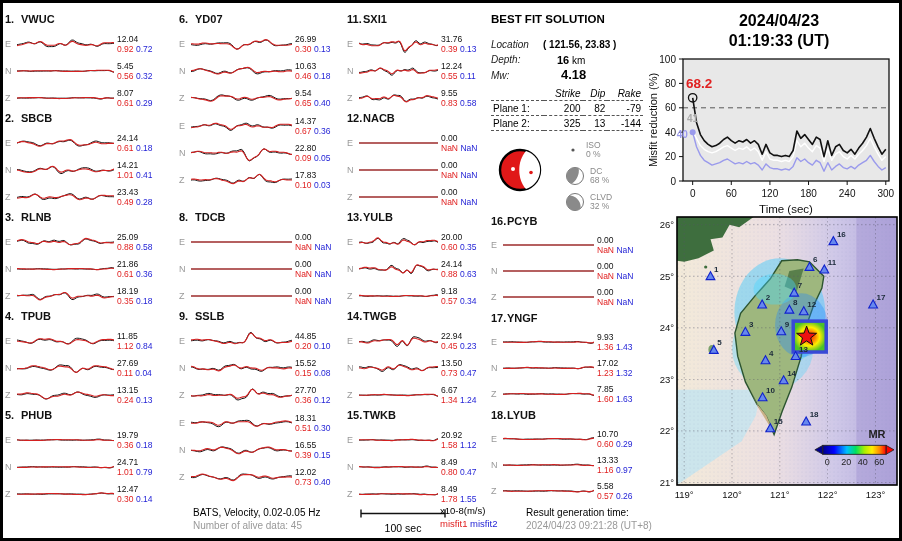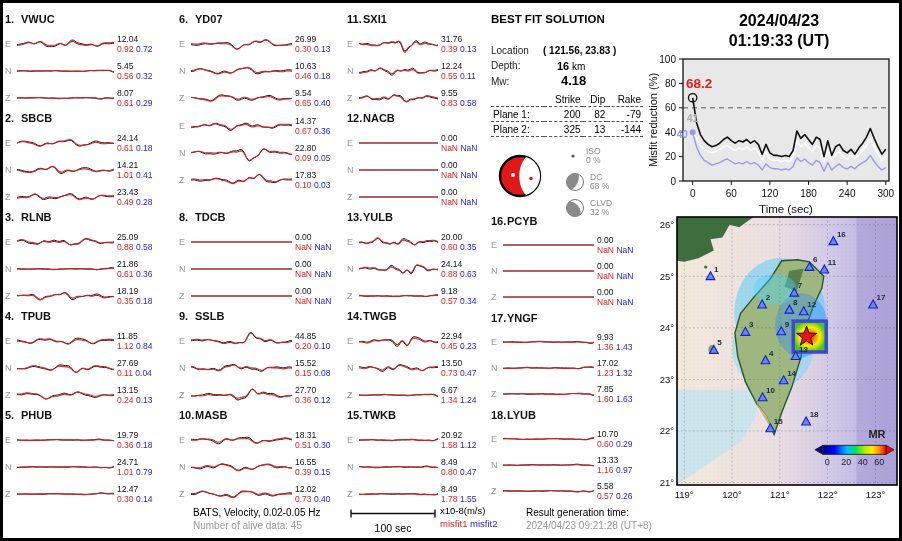--- a/index.html
+++ b/index.html
@@ -10,23 +10,23 @@
   .sthead{font-size:11px;font-weight:bold;color:#111;height:15px;margin-bottom:2px;white-space:nowrap;}
   .sthead .num{display:inline-block;min-width:16px;}
   .chrow{display:flex;align-items:center;height:27px;}
   .chrow.compact{height:26px;}
   .chletter{width:12px;font-size:9px;color:#999;flex:none;}
   .chlabels{width:46px;flex:none;padding-left:3px;line-height:10px;}
   .champ{font-size:8.5px;color:#111;white-space:nowrap;}
   .chmis{font-size:8.5px;white-space:nowrap;}
   .m1{color:#e02020;} .m2{color:#2424d6;}
   .bf{position:absolute;left:488px;top:10px;width:160px;}
-  .bf-title{font-size:11.5px;font-weight:bold;margin-bottom:20px;}
+  .bf-title{font-size:11.5px;font-weight:bold;margin-bottom:14px;}
   .bf-row{font-size:10px;margin-bottom:4px;display:flex;}
-  .bf-lab{width:52px;color:#222;}
+  .bf-lab{width:52px;color:#222;font-style:italic;}
   .bf-val{font-weight:bold;}
   .bf-unit{font-weight:normal;text-align:right;}
   .bf-mw{font-weight:bold;font-size:13px;margin-left:18px;margin-top:-3px;}
   .bf-depth b{font-size:11px;}
   table.planes{border-collapse:collapse;font-size:10px;margin-top:2px;width:152px;}
   table.planes td,table.planes th{padding:1.5px 2px;text-align:right;font-weight:normal;}
   table.planes td:first-child{text-align:left;}
   table.planes tr{border-bottom:1px dashed #555;}
   table.planes tr.hd{border-top:0;}
   .mechrow{display:flex;margin-top:6px;}
@@ -366,21 +366,20 @@
             <path d="M0.0,13.9L1.6,14.1L3.3,14.0L4.9,13.7L6.5,13.4L8.1,13.3L9.8,13.2L11.4,13.0L13.0,12.6L14.6,12.0L16.3,11.6L17.9,11.4L19.5,11.6L21.1,12.1L22.8,12.5L24.4,12.7L26.0,12.7L27.6,12.6L29.3,12.7L30.9,12.9L32.5,13.2L34.1,13.3L35.8,13.1L37.4,12.8L39.0,12.7L40.6,13.3L42.3,14.6L43.9,16.3L45.5,17.6L47.1,18.0L48.8,17.5L50.4,16.8L52.0,16.4L53.6,16.1L55.3,15.2L56.9,13.1L58.5,10.1L60.1,7.7L61.8,6.9L63.4,8.1L65.0,10.2L66.6,11.6L68.3,11.7L69.9,10.9L71.5,10.2L73.1,10.2L74.8,10.8L76.4,11.4L78.0,11.6L79.6,11.5L81.3,11.4L82.9,11.8L84.5,12.6L86.1,13.6L87.8,14.4L89.4,14.7L91.0,14.6L92.6,14.3L94.3,14.0L95.9,13.9L97.5,13.9L99.1,13.8L100.8,13.4L102.4,13.0L104.0,12.7" stroke="#111111" stroke-width="1" fill="none"></path>
             <path d="M0.0,13.6L1.6,14.0L3.3,14.0L4.9,13.9L6.5,13.8L8.1,13.8L9.8,13.9L11.4,13.8L13.0,13.5L14.6,13.1L16.3,12.8L17.9,12.6L19.5,12.8L21.1,13.1L22.8,13.4L24.4,13.5L26.0,13.4L27.6,13.2L29.3,13.2L30.9,13.2L32.5,13.3L34.1,13.3L35.8,12.9L37.4,12.5L39.0,12.3L40.6,12.6L42.3,13.7L43.9,15.0L45.5,16.1L47.1,16.3L48.8,15.8L50.4,15.2L52.0,14.9L53.6,14.7L55.3,14.0L56.9,12.3L58.5,9.8L60.1,7.8L61.8,7.3L63.4,8.5L65.0,10.4L66.6,11.8L68.3,12.1L69.9,11.6L71.5,11.1L73.1,11.2L74.8,11.8L76.4,12.5L78.0,12.7L79.6,12.7L81.3,12.6L82.9,13.0L84.5,13.7L86.1,14.5L87.8,15.1L89.4,15.3L91.0,15.1L92.6,14.7L94.3,14.3L95.9,14.1L97.5,13.9L99.1,13.7L100.8,13.2L102.4,12.7L104.0,12.3" stroke="#d42020" stroke-width="1.1" fill="none"></path>
           </svg>
           <div class="chlabels">
             <div class="champ">27.70</div>
             <div class="chmis"><span class="m1">0.36</span> <span class="m2">0.12</span></div>
           </div>
         </div>
       </div>
       <div class="stblock" style="height: 99px;">
-        <div class="sthead"><span class="num">10.</span><span class="code">MASB</span></div>
         <div class="chrow">
           <span class="chletter">E</span>
           <svg width="104" height="26">
             <path d="M0.0,12.2L1.6,12.4L3.3,12.6L4.9,12.7L6.5,12.5L8.1,12.1L9.8,11.9L11.4,11.9L13.0,12.1L14.6,12.3L16.3,12.6L17.9,12.8L19.5,13.1L21.1,13.6L22.8,14.5L24.4,15.6L26.0,16.4L27.6,16.7L29.3,16.2L30.9,15.0L32.5,13.6L34.1,12.5L35.8,12.1L37.4,12.4L39.0,12.9L40.6,13.2L42.3,13.1L43.9,12.5L45.5,11.7L47.1,11.1L48.8,10.8L50.4,10.7L52.0,10.6L53.6,10.5L55.3,10.3L56.9,10.4L58.5,10.9L60.1,12.1L61.8,13.7L63.4,15.1L65.0,15.9L66.6,15.9L68.3,15.2L69.9,14.3L71.5,13.6L73.1,13.4L74.8,13.7L76.4,14.1L78.0,14.3L79.6,14.2L81.3,13.9L82.9,13.5L84.5,13.1L86.1,12.9L87.8,12.7L89.4,12.5L91.0,12.2L92.6,11.9L94.3,11.7L95.9,11.7L97.5,11.9L99.1,12.4L100.8,12.9L102.4,13.3L104.0,13.4" stroke="#111111" stroke-width="1" fill="none"></path>
             <path d="M0.0,13.1L1.6,13.2L3.3,13.3L4.9,13.2L6.5,12.9L8.1,12.4L9.8,12.1L11.4,11.9L13.0,11.9L14.6,12.0L16.3,12.1L17.9,12.1L19.5,12.2L21.1,12.6L22.8,13.3L24.4,14.2L26.0,15.0L27.6,15.2L29.3,14.8L30.9,13.9L32.5,12.7L34.1,11.9L35.8,11.7L37.4,12.0L39.0,12.6L40.6,13.0L42.3,13.1L43.9,12.7L45.5,12.2L47.1,11.8L48.8,11.7L50.4,11.7L52.0,11.8L53.6,11.7L55.3,11.6L56.9,11.7L58.5,12.2L60.1,13.3L61.8,14.5L63.4,15.7L65.0,16.3L66.6,16.2L68.3,15.5L69.9,14.6L71.5,13.9L73.1,13.5L74.8,13.6L76.4,13.8L78.0,13.8L79.6,13.6L81.3,13.2L82.9,12.7L84.5,12.3L86.1,12.0L87.8,11.8L89.4,11.6L91.0,11.3L92.6,11.1L94.3,10.9L95.9,11.0L97.5,11.3L99.1,11.8L100.8,12.3L102.4,12.8L104.0,13.0" stroke="#d42020" stroke-width="1.1" fill="none"></path>
           </svg>
           <div class="chlabels">
             <div class="champ">18.31</div>
             <div class="chmis"><span class="m1">0.51</span> <span class="m2">0.30</span></div>
           </div>
@@ -706,21 +705,21 @@
       <span class="bf-lab">Depth:</span>
       <span class="bf-val" style="margin-left:14px;"><b>16</b>
       <span class="bf-unit">km</span></span>
     </div>
     <div class="bf-row">
       <span class="bf-lab">Mw:</span>
       <span class="bf-mw">4.18</span>
     </div>
     <table class="planes">
       <tbody>
-          <tr class="hd" style="border-bottom:1px dashed #555;">
+          <tr class="hd" style="border-bottom:1px dashed #555;font-style:italic;">
         <th></th>
         <th>Strike</th>
         <th>Dip</th>
         <th>Rake</th>
       </tr>
       <tr>
         <td>Plane 1:</td>
         <td>200</td>
         <td>82</td>
         <td>-79</td>
@@ -921,21 +920,21 @@
         <text x="171.8695652173916" y="254.31538461538463" font-size="9" fill="#222">0</text>
         <text x="188.3695652173916" y="254.31538461538463" font-size="9" fill="#222">20</text>
         <text x="204.8695652173916" y="254.31538461538463" font-size="9" fill="#222">40</text>
         <text x="221.3695652173916" y="254.31538461538463" font-size="9" fill="#222">60</text>
       </svg></div>
 
   <div class="footer-txt" style="left:190px;top:503px;">
     <div>BATS, Velocity, 0.02-0.05 Hz</div>
     <div class="gray">Number of alive data: 45</div>
   </div>
-  <div class="footer-txt" style="left:347px;top:505px;width:86px;">
+  <div class="footer-txt" style="left:357px;top:505px;width:86px;">
     <svg width="86" height="9">
       <line x1="1" y1="4.5" x2="85" y2="4.5" stroke="#111" stroke-width="1.4"></line>
       <line x1="1" y1="0.5" x2="1" y2="8.5" stroke="#111" stroke-width="1.4"></line>
       <line x1="85" y1="0.5" x2="85" y2="8.5" stroke="#111" stroke-width="1.4"></line>
     </svg>
     <div class="sb-label">100 sec</div>
   </div>
   <div class="footer-txt" style="left:437px;top:501px;font-size:9.5px;">
     <div>x10-8(m/s)</div>
     <div><span class="m1">misfit1</span>

